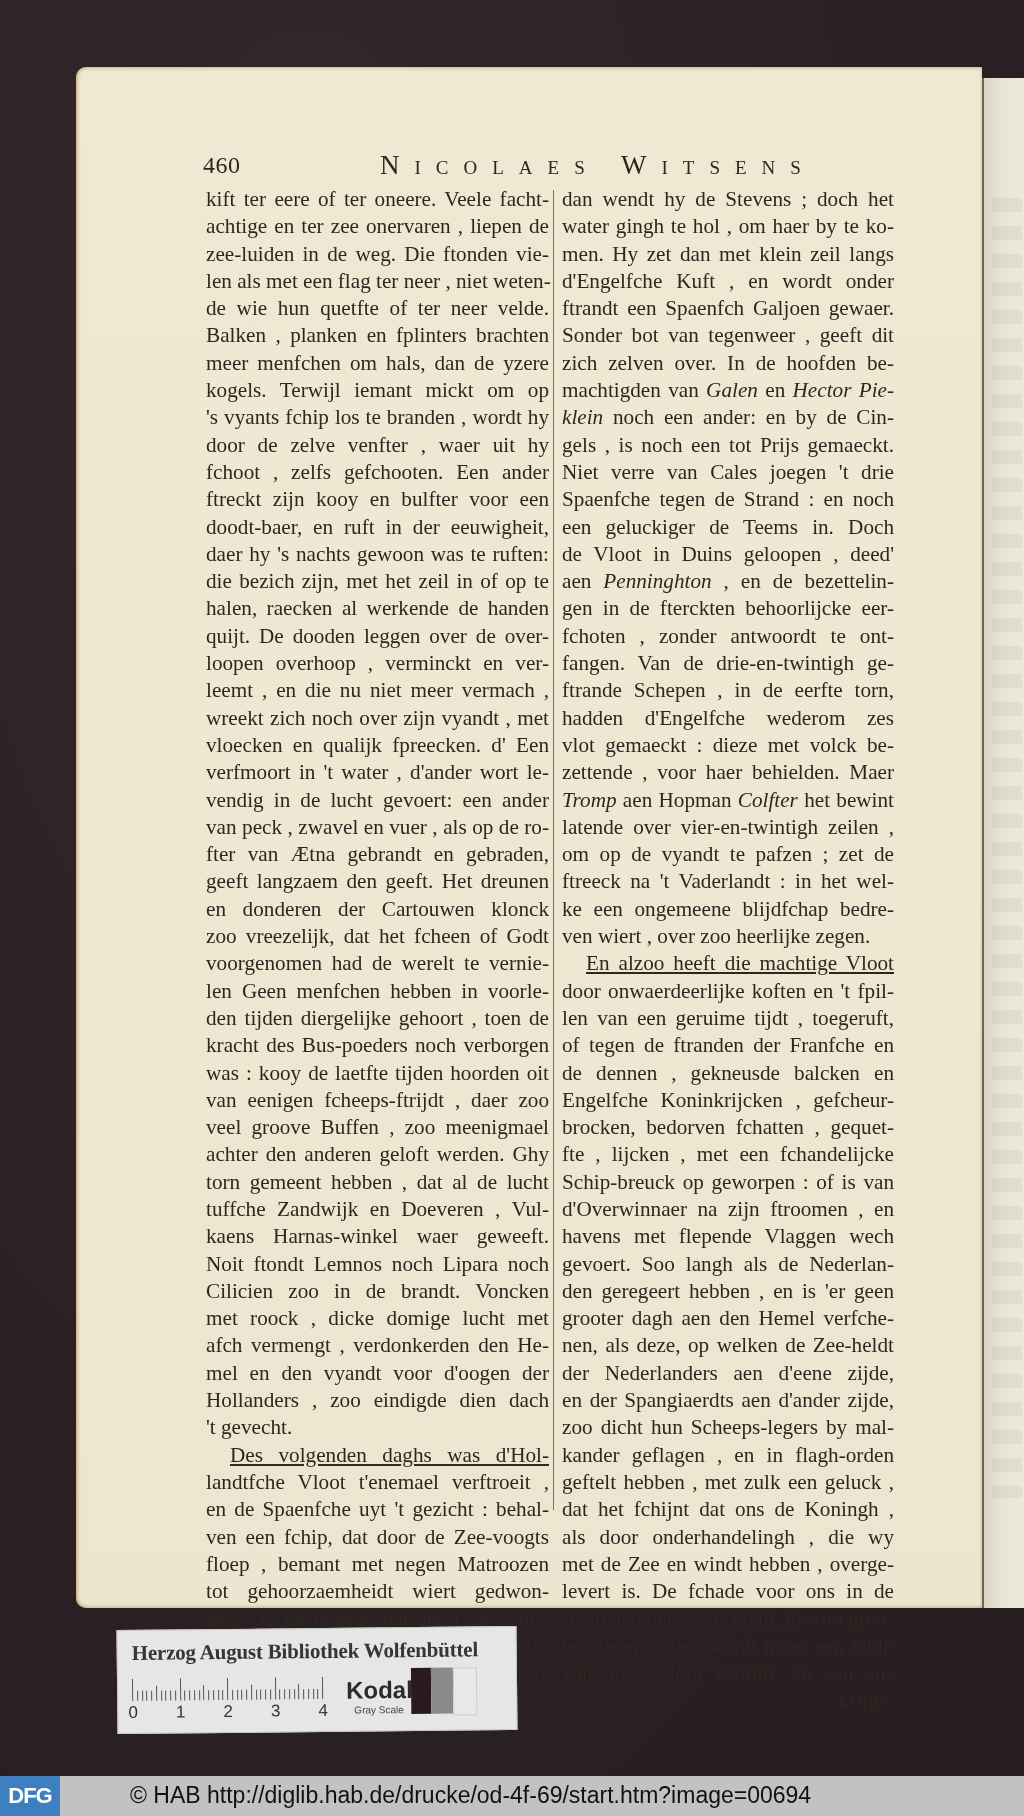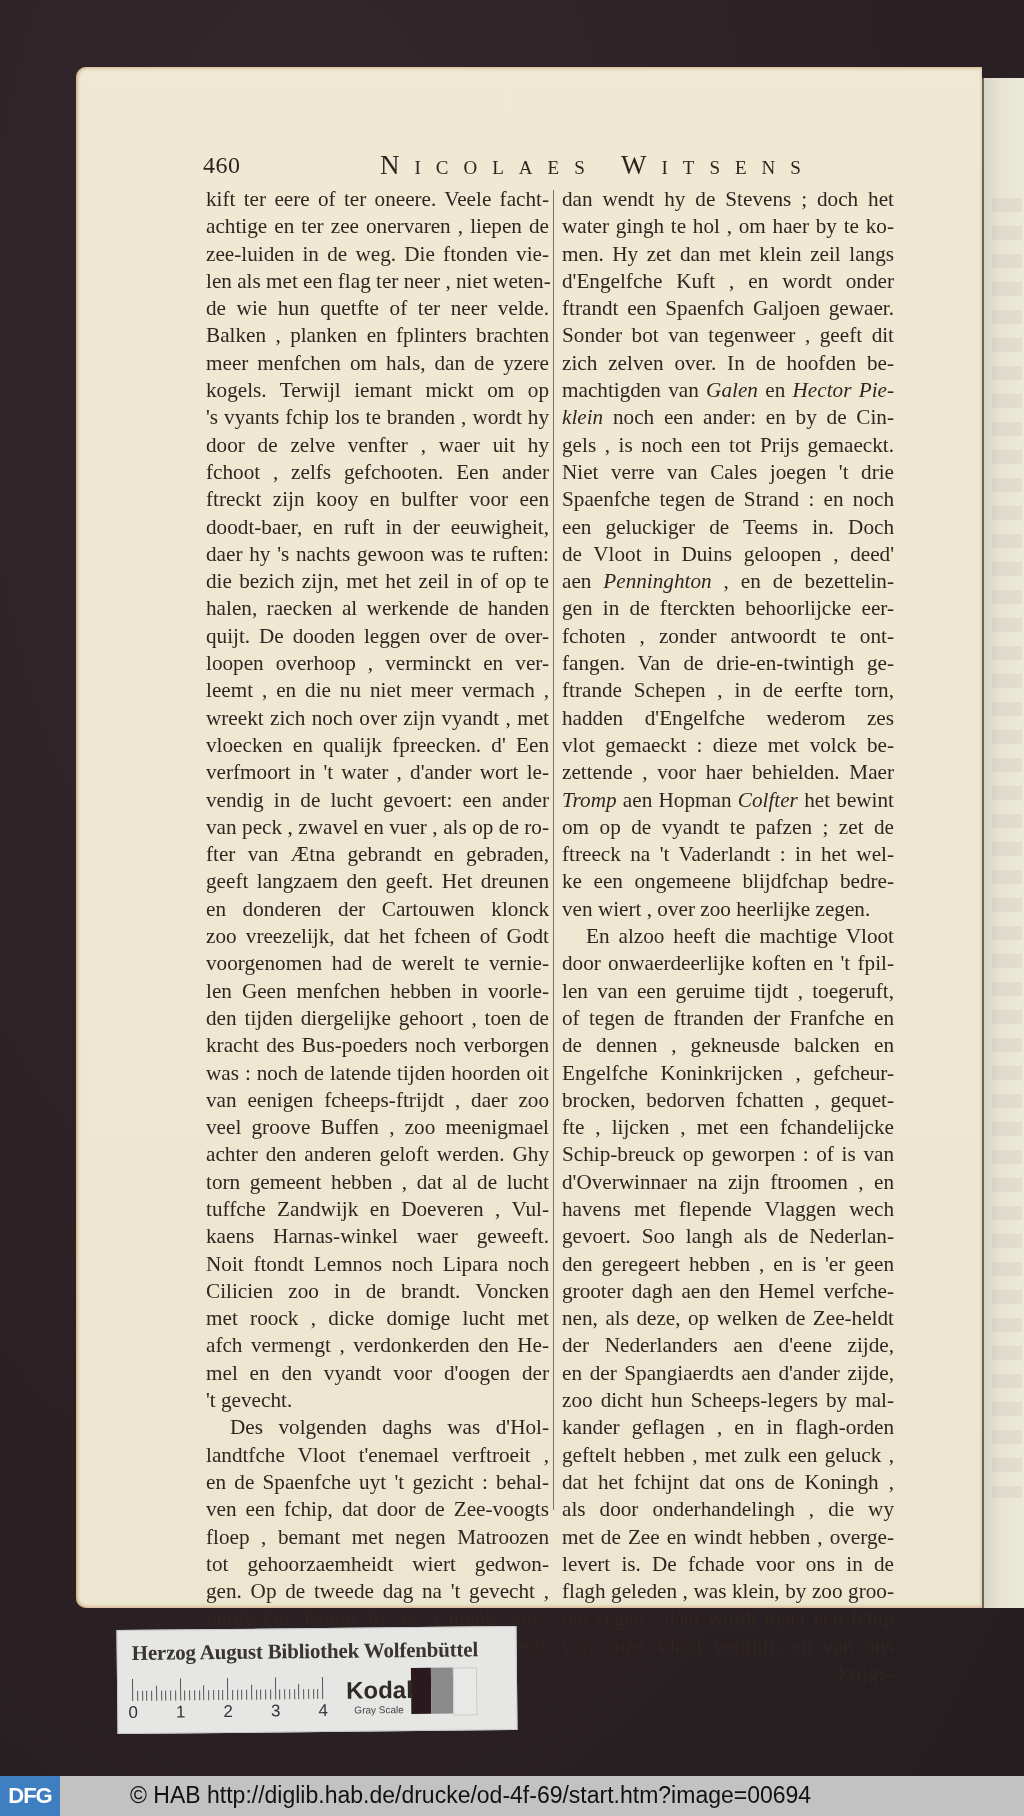--- a/index.html
+++ b/index.html
@@ -43,21 +43,21 @@
     position:absolute; top:186px; color:#2f2620;
     font-size:21.2px; line-height:27.3px;
   }
   .col-left { left:206px; width:343px; }
   .col-right { left:562px; width:332px; }
   .line {
     display:block; white-space:nowrap; text-align:justify; text-align-last:justify;
     height:27.3px; overflow:visible;
   }
   .line.last { text-align-last:left; }
-  .line.indent { padding-left:24px; }
+  .line.indent { padding-left:24px;text-decoration:underline; }
   .line.right { text-align-last:right; }
   .it { font-style:italic; }
   .rule {
     position:absolute; left:553px; top:190px; width:1px; height:1320px;
     background:#5d544c; opacity:0.8;
   }
   
   .target-card {
     position:absolute; left:117px; top:1628px; width:398px; height:102px;
     background:#e6e6e4; border:1px solid #c8c8c6;
@@ -141,32 +141,33 @@
     <span class="line">vendig in de lucht gevoert: een ander</span>
     <span class="line">van peck , zwavel en vuer , als op de ro-</span>
     <span class="line">fter van Ætna gebrandt en gebraden,</span>
     <span class="line">geeft langzaem den geeft. Het dreunen</span>
     <span class="line">en donderen der Cartouwen klonck</span>
     <span class="line">zoo vreezelijk, dat het fcheen of Godt</span>
     <span class="line">voorgenomen had de werelt te vernie-</span>
     <span class="line">len   Geen menfchen hebben in voorle-</span>
     <span class="line">den tijden diergelijke gehoort , toen de</span>
     <span class="line">kracht des Bus-poeders noch verborgen</span>
-    <span class="line">was : noch de latende tijden hoorden oit</span>
+    <span class="line">was : kooy de laetfte tijden hoorden oit</span>
     <span class="line">van eenigen fcheeps-ftrijdt , daer zoo</span>
     <span class="line">veel groove Buffen , zoo meenigmael</span>
     <span class="line">achter den anderen geloft werden.  Ghy</span>
     <span class="line">torn gemeent hebben , dat al de lucht</span>
     <span class="line">tuffche Zandwijk en Doeveren , Vul-</span>
     <span class="line">kaens Harnas-winkel waer geweeft.</span>
     <span class="line">Noit ftondt Lemnos noch Lipara noch</span>
     <span class="line">Cilicien zoo in de brandt.   Voncken</span>
     <span class="line">met roock , dicke domige lucht met</span>
     <span class="line">afch vermengt , verdonkerden den He-</span>
     <span class="line">mel en den vyandt voor d'oogen der</span>
+    <span class="line">Hollanders , zoo eindigde dien dach</span>
     <span class="line last">'t gevecht.</span>
     <span class="line indent">Des volgenden daghs was d'Hol-</span>
     <span class="line">landtfche Vloot t'enemael verftroeit ,</span>
     <span class="line">en de Spaenfche uyt 't gezicht : behal-</span>
     <span class="line">ven een fchip, dat door de Zee-voogts</span>
     <span class="line">floep , bemant met negen Matroozen</span>
     <span class="line">tot gehoorzaemheidt wiert gedwon-</span>
     <span class="line">gen.  Op de tweede dag na 't gevecht ,</span>
     <span class="line"><span>ontdeckte </span><span class="it">Tromp</span><span> by de Cingels ette-</span></span>
     <span class="line">lijcke Spaenfche zeilen.   Derwaerts</span>
@@ -189,20 +190,21 @@
     <span class="line">de Vloot in Duins geloopen , deed'</span>
     <span class="line"><span>aen </span><span class="it">Penninghton</span><span> ,  en de bezettelin-</span></span>
     <span class="line">gen in de fterckten behoorlijcke eer-</span>
     <span class="line">fchoten ,  zonder antwoordt te ont-</span>
     <span class="line">fangen.  Van de drie-en-twintigh ge-</span>
     <span class="line">ftrande Schepen , in de eerfte torn,</span>
     <span class="line">hadden d'Engelfche wederom zes</span>
     <span class="line">vlot gemaeckt : dieze met volck be-</span>
     <span class="line">zettende , voor haer behielden.  Maer</span>
     <span class="line"><span class="it">Tromp</span><span> aen Hopman </span><span class="it">Colfter</span><span> het bewint</span></span>
+    <span class="line">latende over vier-en-twintigh zeilen ,</span>
     <span class="line">om op de vyandt te pafzen ;  zet de</span>
     <span class="line">ftreeck na 't Vaderlandt : in het wel-</span>
     <span class="line">ke een ongemeene blijdfchap bedre-</span>
     <span class="line last">ven wiert , over zoo heerlijke zegen.</span>
     <span class="line indent">En alzoo heeft die machtige Vloot</span>
     <span class="line">door onwaerdeerlijke koften en 't fpil-</span>
     <span class="line">len van een geruime tijdt , toegeruft,</span>
     <span class="line">of tegen de ftranden der Franfche en</span>
     <span class="line">de dennen , gekneusde balcken en</span>
     <span class="line">Engelfche Koninkrijcken , gefcheur-</span>

